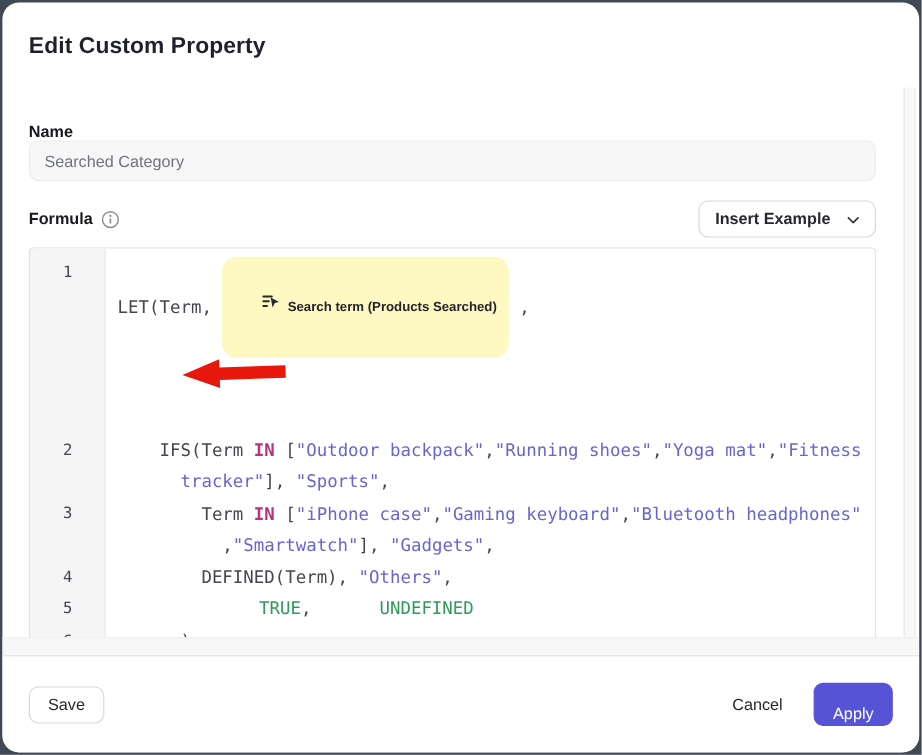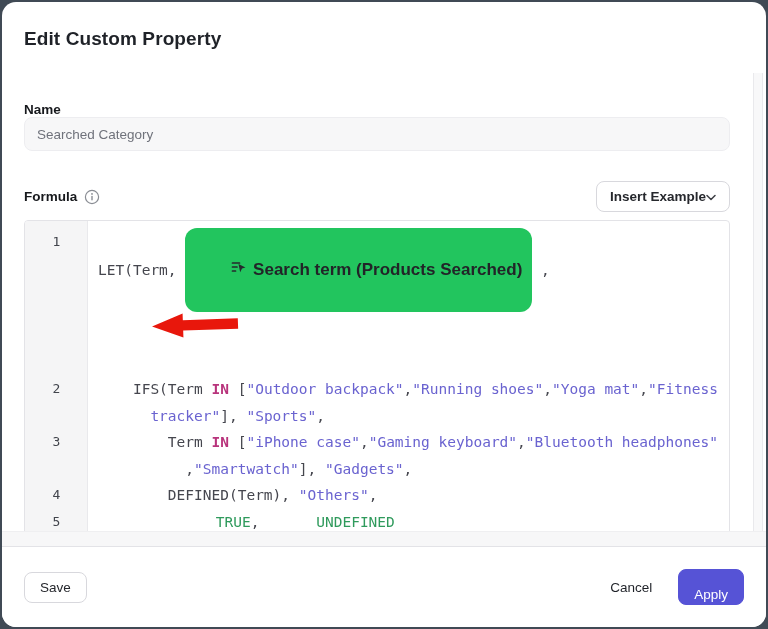--- a/index.html
+++ b/index.html
@@ -29,29 +29,29 @@
   .name-input {
     display: block; width: 100%; height: 34px;
     padding: 0 12px;
     background: #f7f7f8;
     border: 1px solid #ededf0; border-radius: 8px;
     font-family: "Liberation Sans", sans-serif;
     font-size: 13.5px; color: #6f727b;
     outline: none;
   }
   .formula-row {
-    margin-top: 30px;
+    margin-top: 16px;
     display: flex; align-items: center; justify-content: space-between;
     height: 31px;
   }
   .formula-label-wrap { display: flex; align-items: center; gap: 7px; }
   .formula-label { font-size: 13.5px; font-weight: 700; color: #17191d; }
   .info-icon { display: inline-flex; }
   .insert-example-btn {
-    display: inline-flex; align-items: center; gap: 0;
+    display: inline-flex; align-items: center; gap: 14px;
     height: 31px; padding: 0 13px;
     background: #ffffff; border: 1px solid #d8d8dd; border-radius: 8px;
     font-family: "Liberation Sans", sans-serif;
     font-size: 13.5px; font-weight: 600; color: #26282d;
     cursor: pointer;
   }
   .code-box {
     position: relative;
     margin-top: 8px;
     border: 1px solid #e3e3e7; border-radius: 4px;
@@ -73,24 +73,24 @@
     font-size: 14.5px; line-height: 26.5px;
     white-space: pre; padding-left: 10px;
     color: #45464e;
   }
   .seg-default { color: #45464e; }
   .seg-string  { color: #6a63d0; }
   .seg-keyword { color: #b8347c; font-weight: 700; }
   .seg-green   { color: #2f9a5c; margin-left: 48px; }
   .prop-chip {
     display: inline-flex; align-items: center; gap: 6px;
-    background: #22c55e; border-radius: 12px;
+    background: #fef9c3; border-radius: 12px;
     padding: 2px 10px 2px 8px;
     font-family: "Liberation Sans", sans-serif;
-    font-size: 17px; font-weight: 600; color: #222428;
+    font-size: 11px; font-weight: 600; color: #222428;
     vertical-align: middle; position: relative; top: -1px;
     cursor: pointer;
   }
   .anno-arrow { vertical-align: middle; margin-left: 4px; position: relative; top: -2px; }
   .hint-line {
     margin-top: 10px; text-align: center;
     font-size: 13px; color: #3e4046;
   }
   .kbd {
     background: #f1f1f3; border-radius: 4px;

